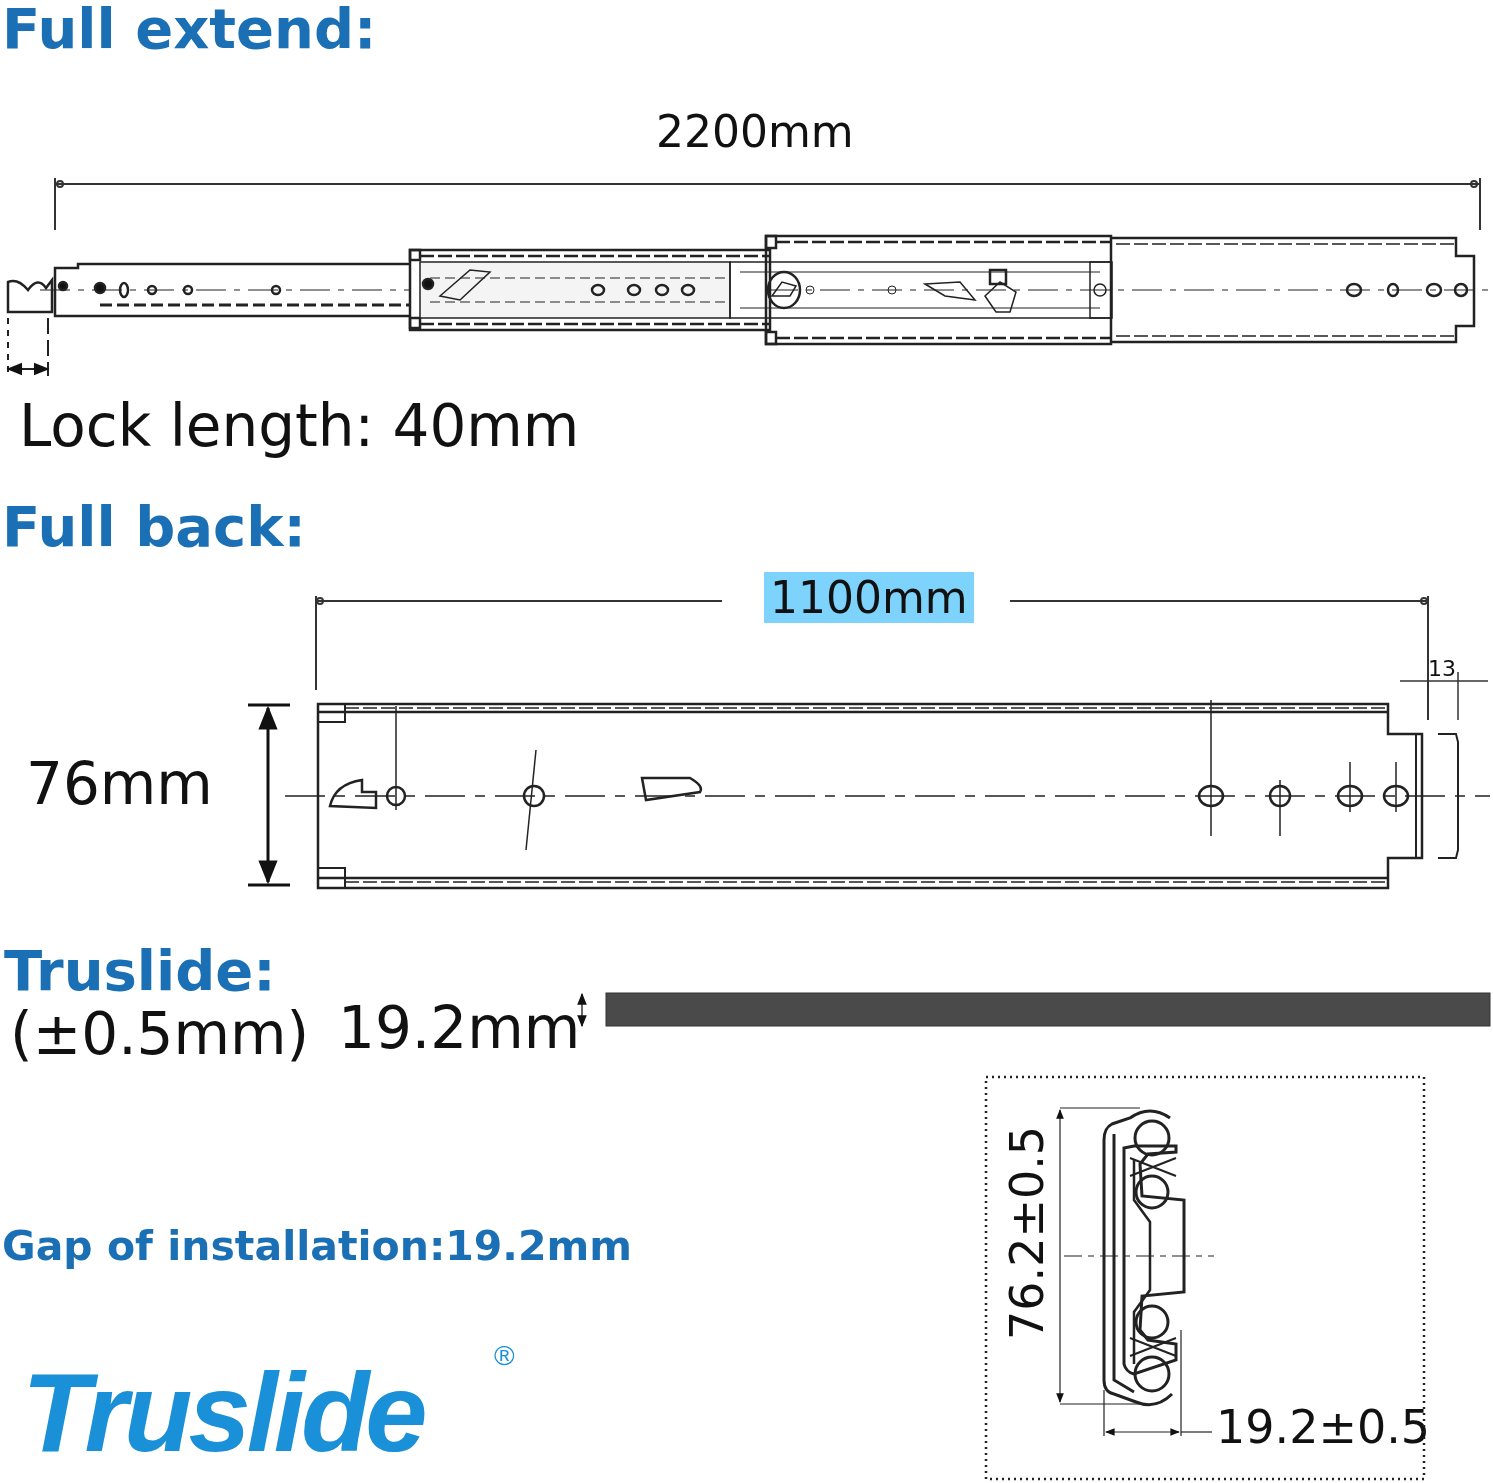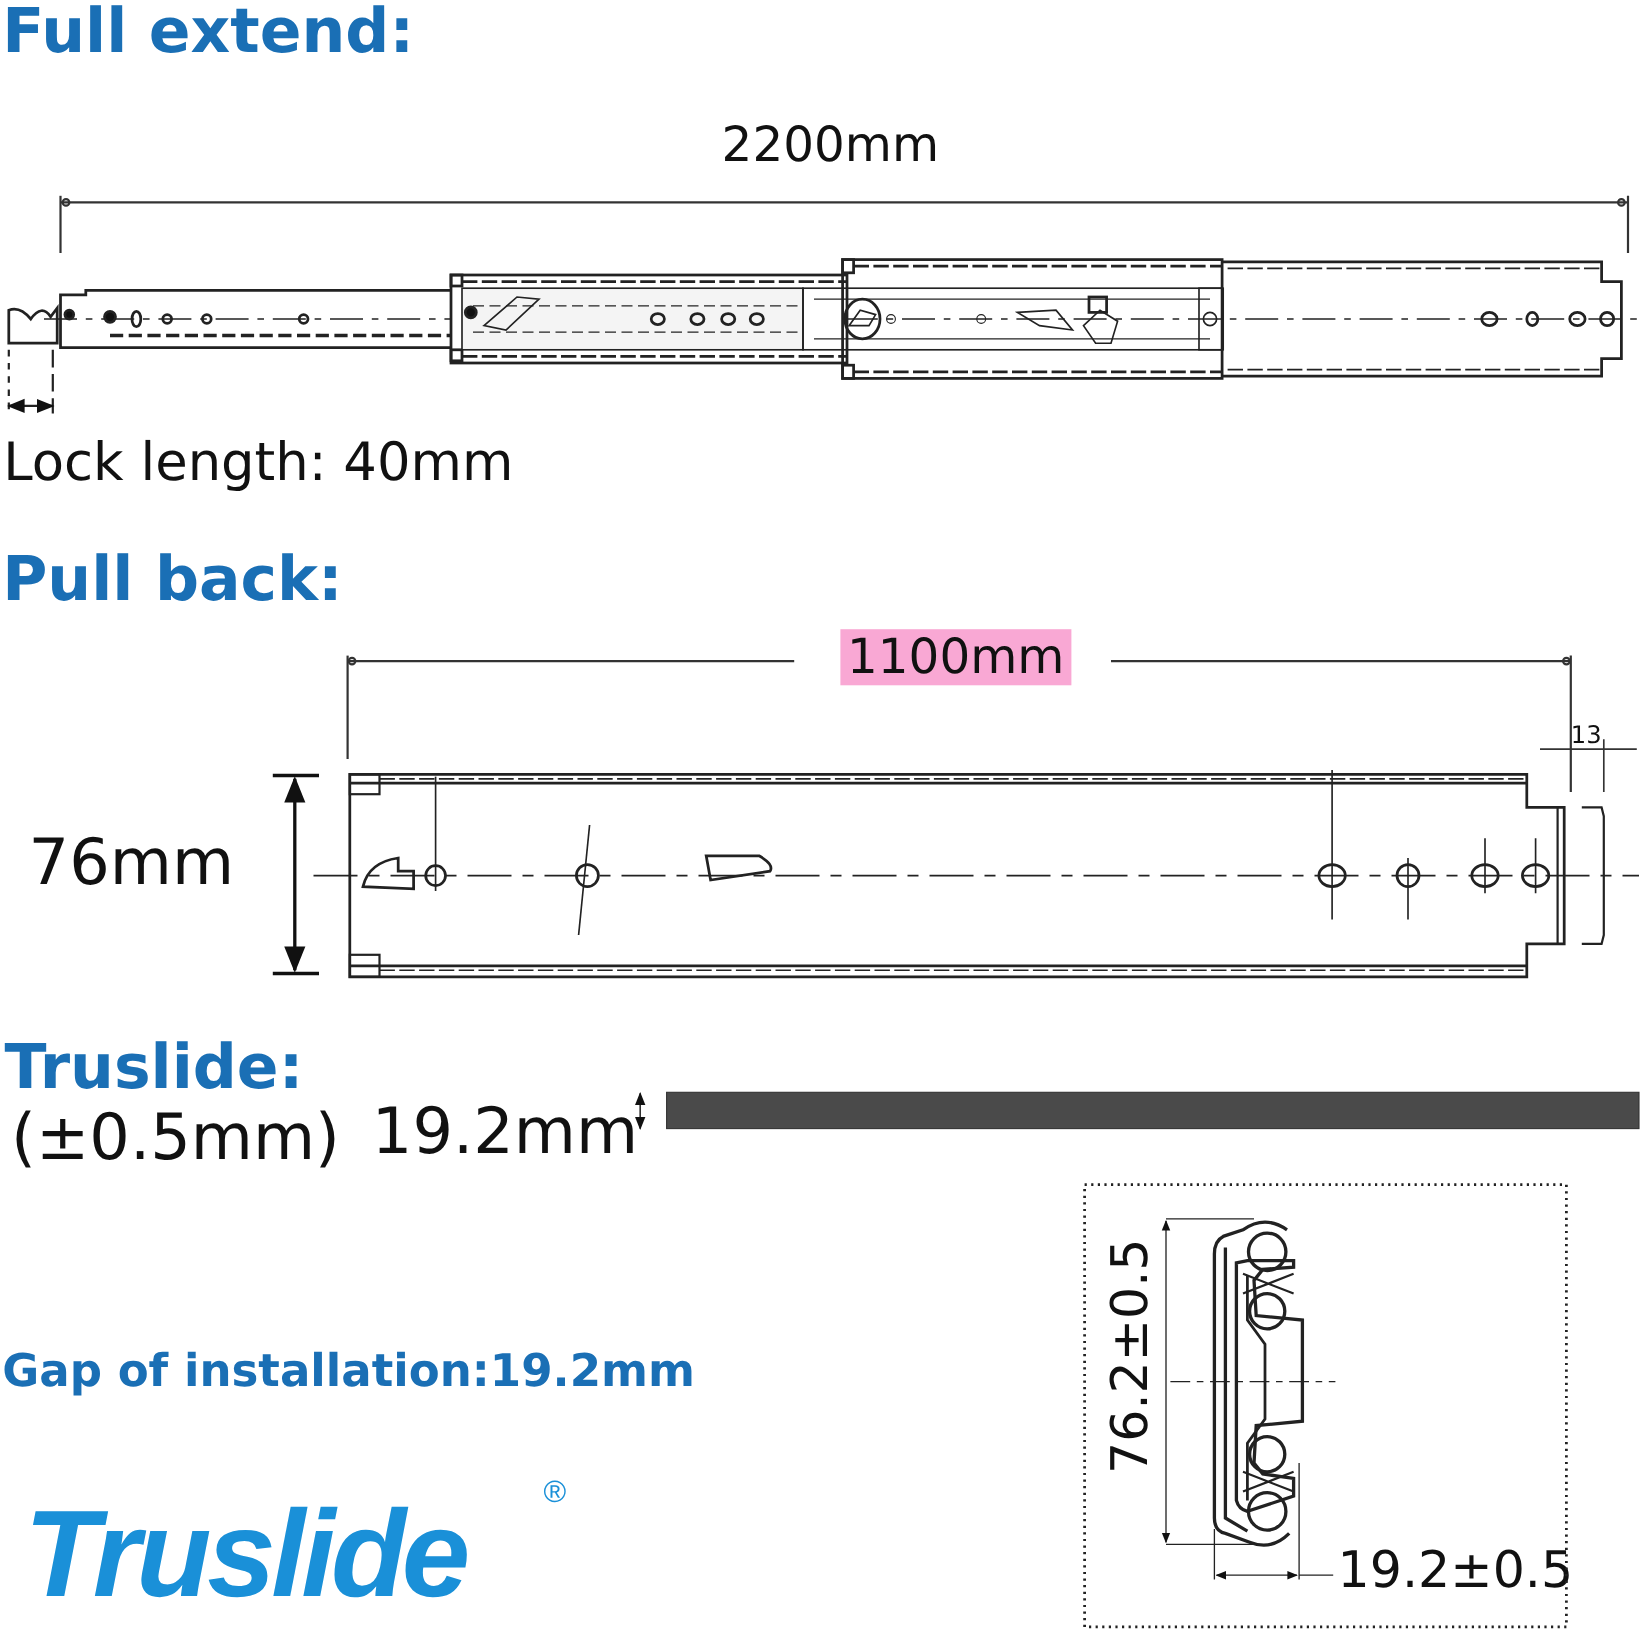--- a/index.html
+++ b/index.html
@@ -10,25 +10,25 @@
   svg { position:absolute; left:0; top:0; }
   .logo { color:#1a90d8; font-family:"Liberation Sans", sans-serif; font-weight:bold; font-style:italic; white-space:nowrap;text-align:center; }
 </style>
 </head>
 <body>
 
 <div class="abs heading" style="left:2px; top:-4px; font-size:56px;">Full extend:</div>
 
 <div class="abs dim" style="left:656px; top:106px; font-size:44px;">2200mm</div>
 
-<div class="abs dim" style="left:3px; top:392px; font-size:48px;">Lock length: 40mm</div>
+<div class="abs dim" style="left:19px; top:392px; font-size:58px;">Lock length: 40mm</div>
 
-<div class="abs heading" style="left:2px; top:494px; font-size:56px;">Pull back:</div>
+<div class="abs heading" style="left:2px; top:494px; font-size:56px;">Full back:</div>
 
-<div class="abs dim" style="left:764px; top:572px; font-size:44px; background:#f9a8d4; padding:0 6px;">1100mm</div>
+<div class="abs dim" style="left:764px; top:572px; font-size:44px; background:#7dd3fc; padding:0 6px;">1100mm</div>
 
 <div class="abs dim" style="left:26px; top:750px; font-size:58px;">76mm</div>
 
 <div class="abs dim" style="left:1428px; top:656px; font-size:22px;">13</div>
 
 <div class="abs heading" style="left:4px; top:938px; font-size:56px;">Truslide:</div>
 <div class="abs dim" style="left:10px; top:1000px; font-size:58px;">(±0.5mm)</div>
 <div class="abs dim" style="left:338px; top:974px; font-size:58px;margin-top:20px;">19.2mm</div>
 
 <div class="abs heading" style="left:2px; top:1222px; font-size:41px;">Gap of installation:19.2mm</div>

